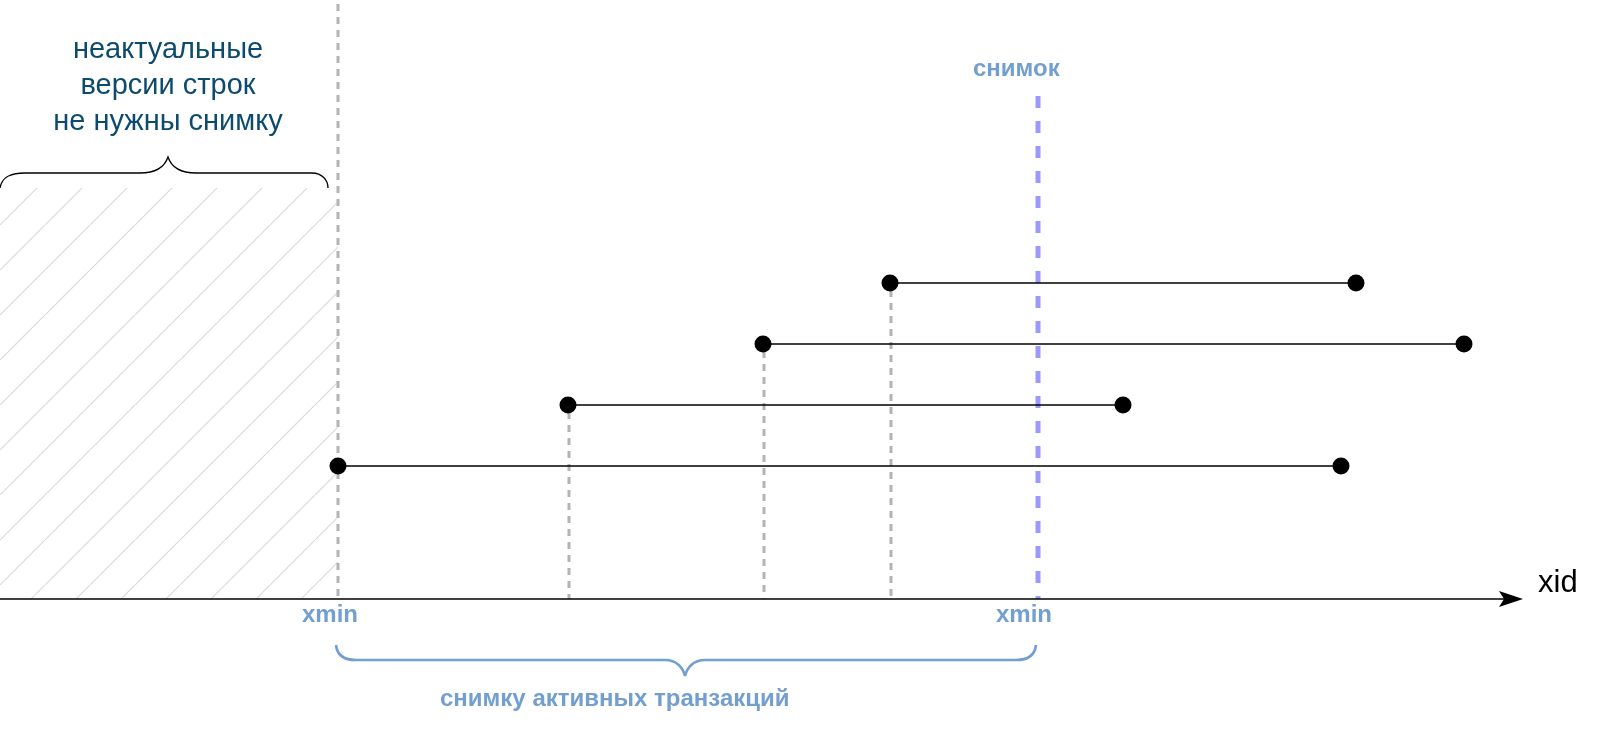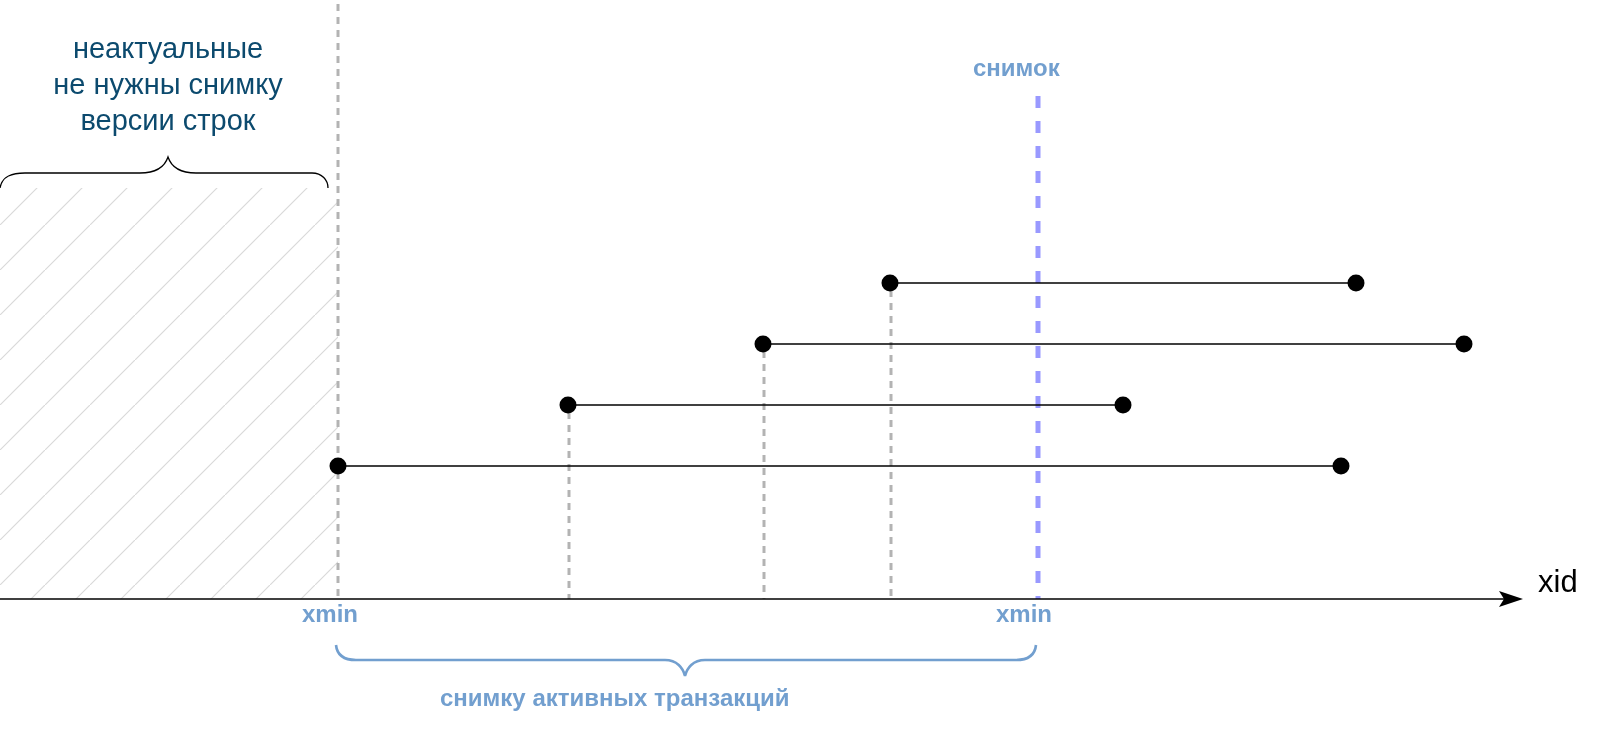--- a/index.html
+++ b/index.html
@@ -65,22 +65,22 @@
   <g>
     <line x1="0" y1="599" x2="1505" y2="599" stroke="#000000" stroke-width="1.6"></line>
     <path d="M 1523 599 L 1499 591 L 1504 599 L 1499 607 Z" fill="#000000"></path>
   </g>
 
   <path d="M 336 645 C 337 655, 343 660, 356 660 L 665 660 C 677 660, 683 668, 685 676 C 687 668, 693 660, 705 660 L 1016 660 C 1029 660, 1035 655, 1036 645" fill="none" stroke="#729fcf" stroke-width="2.6"></path>
 </svg>
 
 <div class="lbl note" style="left:0; top:30px; width:336px;">
   <div>неактуальные</div>
+  <div>версии строк</div>
   <div>не нужны снимку</div>
-  <div>версии строк</div>
 </div>
 
 <div class="lbl blue" style="left:973px; top:54px;">снимок</div>
 
 <div class="lbl blue" style="left:302px; top:600px;">xmin</div>
 
 <div class="lbl blue" style="left:996px; top:600px;">xmin</div>
 
 <div class="lbl blue" style="left:440px; top:684px;">снимку активных транзакций</div>
 

